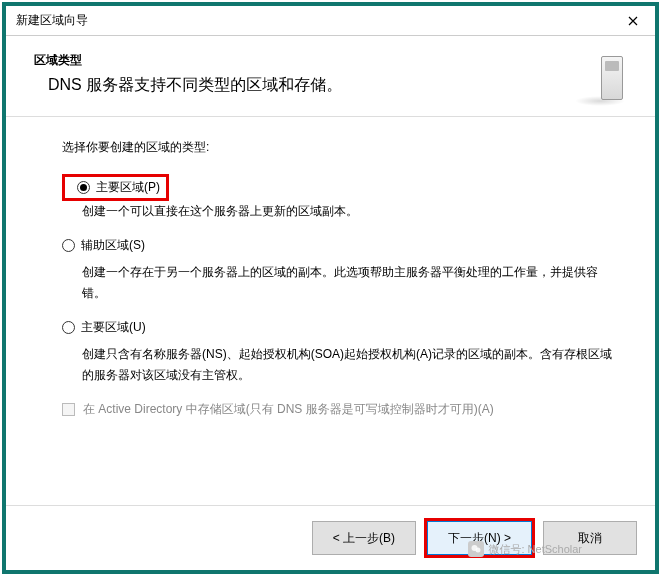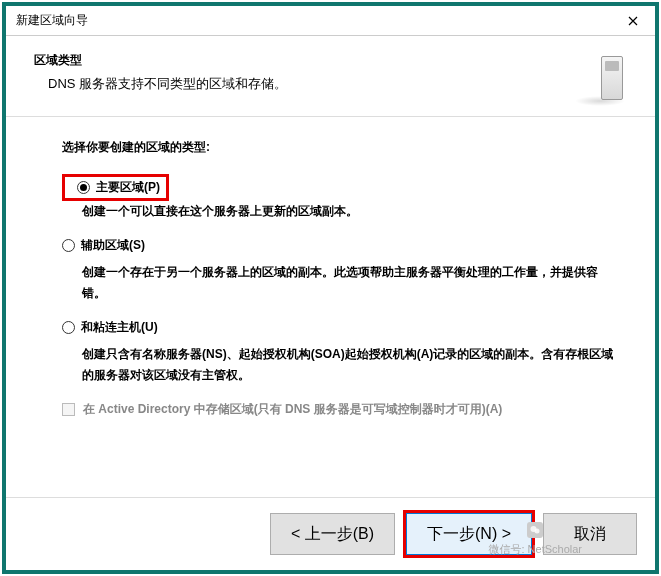--- a/index.html
+++ b/index.html
@@ -40,21 +40,21 @@
     .close-btn svg { width: 10px; height: 10px; }
     .header-section {
       padding: 16px 20px 12px 28px;
       display: flex;
       justify-content: flex-start;
       align-items: flex-start;
       gap: 33px;
     }
     .header-text { flex: 1; }
     .header-title { font-weight: bold; font-size: 12px; margin-bottom: 6px; }
-    .header-subtitle { font-size: 13px; margin-left: 14px; }
+    .header-subtitle { font-size: 16px; margin-left: 14px; }
     .header-icon {
       width: 48px;
       height: 52px;
       margin-right: 4px;
     }
     .server-icon {
       width: 40px;
       height: 52px;
       position: relative;
     }
@@ -80,21 +80,20 @@
       position: absolute;
       left: -8px; bottom: -2px;
       width: 50px; height: 10px;
       background: radial-gradient(ellipse, rgba(0,0,0,0.15), transparent 70%);
     }
     .divider { border: none; border-top: 1px solid #ddd; margin: 0; }
     .content {
       padding: 22px 40px 10px 56px;
       flex: 1;
       color: #000;
-      font-weight: bold;
     }
     .prompt { margin-bottom: 18px; }
     .option-group { margin-bottom: 10px; }
     .radio-row {
       display: flex;
       align-items: center;
       gap: 6px;
       margin-bottom: 8px;
       cursor: pointer;
     }
@@ -143,24 +142,24 @@
     }
     .footer {
       padding: 12px 18px;
       display: flex;
       justify-content: flex-end;
       gap: 8px;
       align-items: center;
     }
     .btn {
       min-width: 94px;
-      height: 42px;
+      height: 34px;
       border: 1px solid #adadad;
       background: #e1e1e1;
-      font-size: 16px;
+      font-size: 12px;
       font-family: inherit;
       cursor: pointer;
       padding: 0 20px;
     }
     .btn-next-wrap {
       border: 3px solid #e60000;
       display: inline-flex;
       padding: 0;
       position: relative;
     }
@@ -172,21 +171,20 @@
       position: absolute;
       right: -50px;
       bottom: -2px;
       display: flex;
       align-items: center;
       gap: 4px;
       color: #aaa;
       font-size: 11px;
       pointer-events: none;
       white-space: nowrap;
-      flex-direction: column;
     }
     .wechat-icon {
       width: 16px; height: 16px;
       border-radius: 3px;
       background: #ccc;
       display: inline-flex;
       align-items: center;
       justify-content: center;
     }
     .footer-relative { position: relative; }
@@ -237,21 +235,21 @@
       <label class="radio-row">
         <span class="radio"></span>
         <span class="option-label">辅助区域(S)</span>
       </label>
       <div class="option-desc">创建一个存在于另一个服务器上的区域的副本。此选项帮助主服务器平衡处理的工作量，并提供容错。</div>
     </div>
 
     <div class="option-group">
       <label class="radio-row">
         <span class="radio"></span>
-        <span class="option-label">和粘连主机(U)</span>
+        <span class="option-label">主要区域(U)</span>
       </label>
       <div class="option-desc">创建只含有名称服务器(NS)、起始授权机构(SOA)起始授权机构(A)记录的区域的副本。含有存根区域的服务器对该区域没有主管权。</div>
     </div>
 
     <div class="checkbox-row">
       <span class="checkbox"></span>
       <span>在 Active Directory 中存储区域(只有 DNS 服务器是可写域控制器时才可用)(A)</span>
     </div>
   </div>
 

